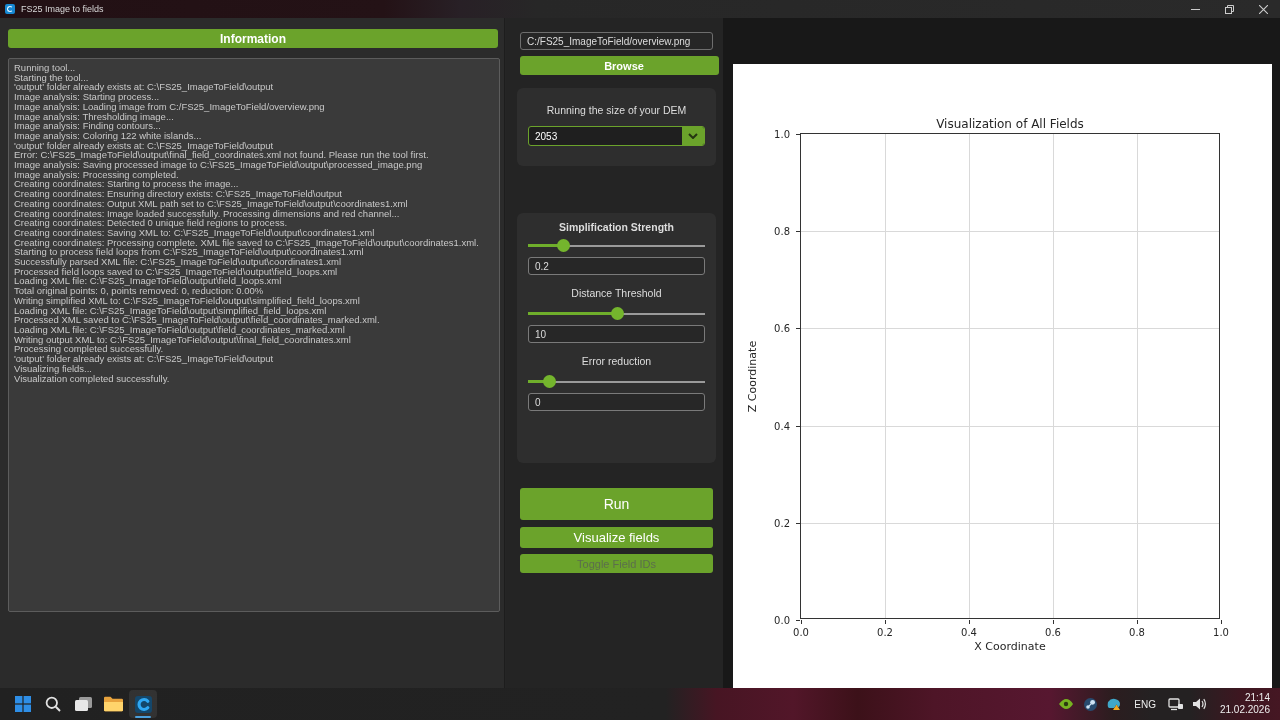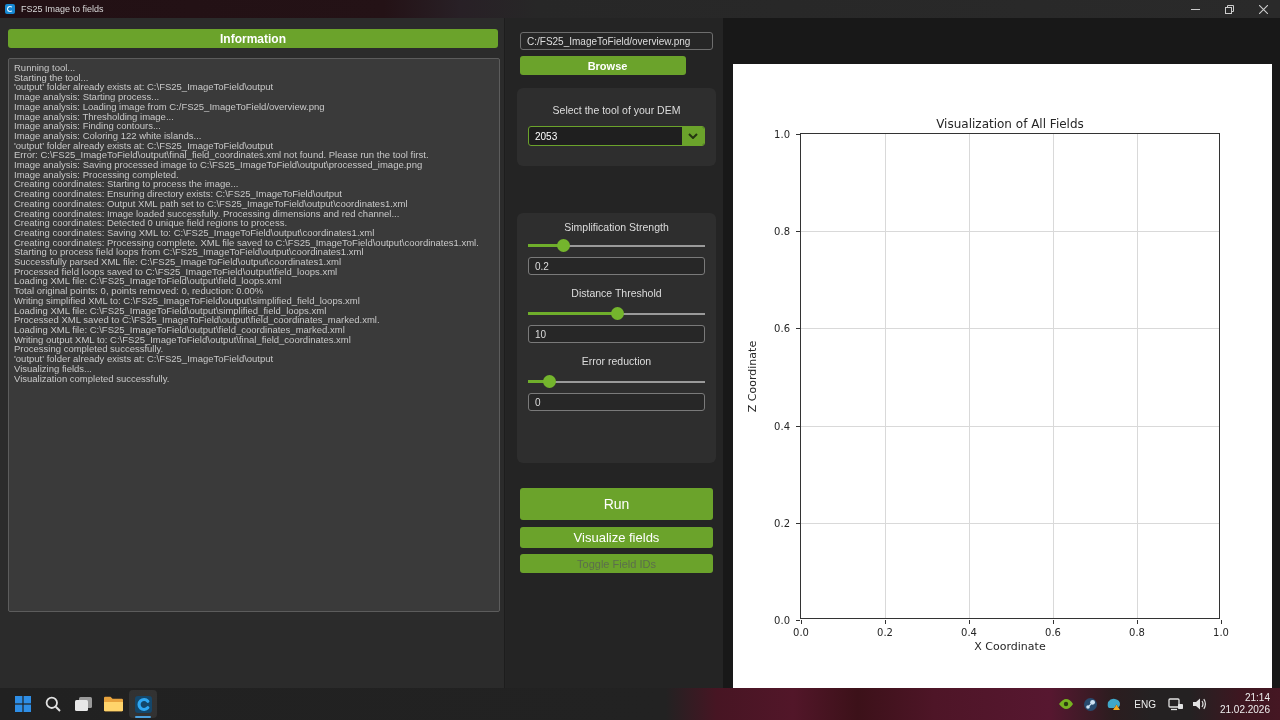--- a/index.html
+++ b/index.html
@@ -32,21 +32,21 @@
     line-height:9.7px; padding:4px 5px; overflow:hidden; white-space:pre; }
 
   
   .col-mid { position:absolute; left:506px; top:0; width:217px; height:670px; background:#242424; }
   .path-input { position:absolute; left:14px; top:14px; width:193px; height:18px;
     background:#262626; border:1px solid #6e6e6e; border-radius:3px; color:#dddddd;
     font-size:10px; padding:0 6px; font-family:"Liberation Sans", sans-serif; }
   .btn { background:#6ba32b; border:none; border-radius:3px; color:#ffffff;
     display:flex; align-items:center; justify-content:center; cursor:pointer;
     font-family:"Liberation Sans", sans-serif; }
-  .browse-btn { position:absolute; left:14px; top:38px; width:166px; height:19px;
+  .browse-btn { position:absolute; left:14px; top:38px; width:199px; height:19px;
     font-weight:bold; font-size:11px;padding-left:9px; }
   .panel { position:absolute; background:#2e2e2e; border-radius:6px; }
   .dem-panel { left:11px; top:70px; width:199px; height:78px; }
   .dem-label { position:absolute; left:0; top:16px; width:100%; text-align:center;
     color:#dddddd; font-size:10.5px; }
   .combo { position:absolute; left:11px; top:38px; width:177px; height:20px;
     background:#1f1f1f; border:1px solid #6ba32b; border-radius:3px; color:#ffffff;
     font-size:10px; display:flex; align-items:center; padding-left:6px; }
   .combo-arrow { position:absolute; right:0; top:0; bottom:0; width:22px; background:#6ba32b;
     border-radius:0 2px 2px 0; display:flex; align-items:center; justify-content:center; }
@@ -145,33 +145,33 @@
   <div class="col-left">
     <div class="info-header">Information</div>
     <div class="log" id="log"><div>Running tool...</div><div>Starting the tool...</div><div>'output' folder already exists at: C:\FS25_ImageToField\output</div><div>Image analysis: Starting process...</div><div>Image analysis: Loading image from C:/FS25_ImageToField/overview.png</div><div>Image analysis: Thresholding image...</div><div>Image analysis: Finding contours...</div><div>Image analysis: Coloring 122 white islands...</div><div>'output' folder already exists at: C:\FS25_ImageToField\output</div><div>Error: C:\FS25_ImageToField\output\final_field_coordinates.xml not found. Please run the tool first.</div><div>Image analysis: Saving processed image to C:\FS25_ImageToField\output\processed_image.png</div><div>Image analysis: Processing completed.</div><div>Creating coordinates: Starting to process the image...</div><div>Creating coordinates: Ensuring directory exists: C:\FS25_ImageToField\output</div><div>Creating coordinates: Output XML path set to C:\FS25_ImageToField\output\coordinates1.xml</div><div>Creating coordinates: Image loaded successfully. Processing dimensions and red channel...</div><div>Creating coordinates: Detected 0 unique field regions to process.</div><div>Creating coordinates: Saving XML to: C:\FS25_ImageToField\output\coordinates1.xml</div><div>Creating coordinates: Processing complete. XML file saved to C:\FS25_ImageToField\output\coordinates1.xml.</div><div>Starting to process field loops from C:\FS25_ImageToField\output\coordinates1.xml</div><div>Successfully parsed XML file: C:\FS25_ImageToField\output\coordinates1.xml</div><div>Processed field loops saved to C:\FS25_ImageToField\output\field_loops.xml</div><div>Loading XML file: C:\FS25_ImageToField\output\field_loops.xml</div><div>Total original points: 0, points removed: 0, reduction: 0.00%</div><div>Writing simplified XML to: C:\FS25_ImageToField\output\simplified_field_loops.xml</div><div>Loading XML file: C:\FS25_ImageToField\output\simplified_field_loops.xml</div><div>Processed XML saved to C:\FS25_ImageToField\output\field_coordinates_marked.xml.</div><div>Loading XML file: C:\FS25_ImageToField\output\field_coordinates_marked.xml</div><div>Writing output XML to: C:\FS25_ImageToField\output\final_field_coordinates.xml</div><div>Processing completed successfully.</div><div>'output' folder already exists at: C:\FS25_ImageToField\output</div><div>Visualizing fields...</div><div>Visualization completed successfully.</div></div>
   </div>
 
   <div class="col-mid">
     <input class="path-input" value="C:/FS25_ImageToField/overview.png" style="">
     <button class="btn browse-btn">Browse</button>
 
     <div class="panel dem-panel">
-      <div class="dem-label">Select the tool of your DEM</div>
+      <div class="dem-label">Running the size of your DEM</div>
       <div class="combo">
         <span>2053</span>
         <div class="combo-arrow">
           <svg width="10" height="6" viewBox="0 0 10 6">
               <path d="M1 1 L5 5 L9 1" fill="none" stroke="#253511" stroke-width="2"></path>
             </svg>
         </div>
       </div>
     </div>
 
     <div class="panel sliders-panel" id="sliders">
-        <div class="slider-label" style="top: 8px;">Simplification Strength</div>
+        <div class="slider-label" style="top: 8px; font-weight: bold;">Simplification Strength</div>
         <div class="slider" style="top: 26px;">
           <div class="track"></div>
           <div class="fill" style="width:20%"></div>
           <div class="knob" style="left:20%"></div>
         </div>
         <input class="value-box" value="0.2" style="top: 44px;">
         <div class="slider-label" style="top: 74px;">Distance Threshold</div>
         <div class="slider" style="top: 94px;">
           <div class="track"></div>
           <div class="fill" style="width:50%"></div>

